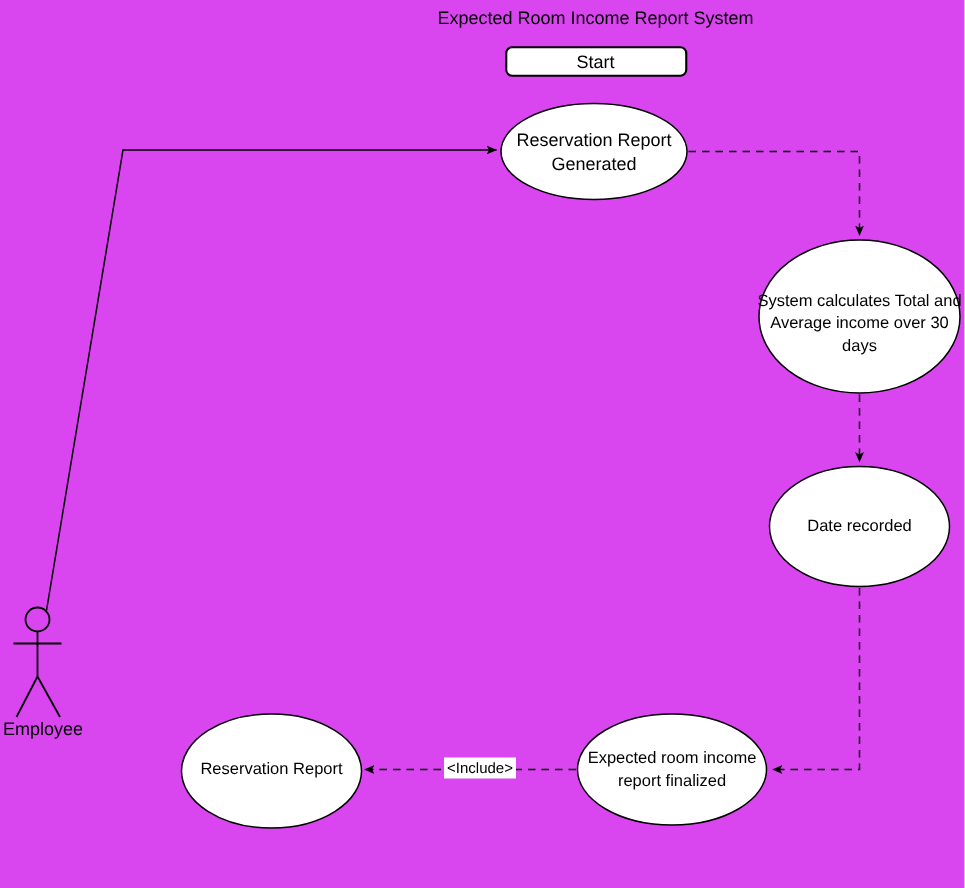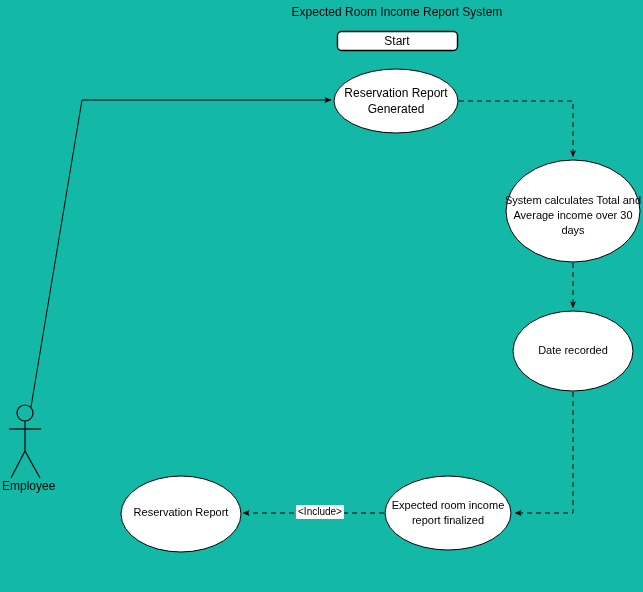--- a/index.html
+++ b/index.html
@@ -8,21 +8,21 @@
     background: #ffffff;
   }
   body {
     font-family: "Liberation Sans", sans-serif;
     color: #000000;
   }
   #canvas {
     position: relative;
     width: 643px;
     height: 592px;
-    background: #14b8a6;
+    background: #d946ef;
     overflow: hidden;
     text-decoration: underline;
   }
   #diagram-svg {
     position: absolute;
     top: 0;
     left: 0;
     width: 643px;
     height: 592px;
   }

